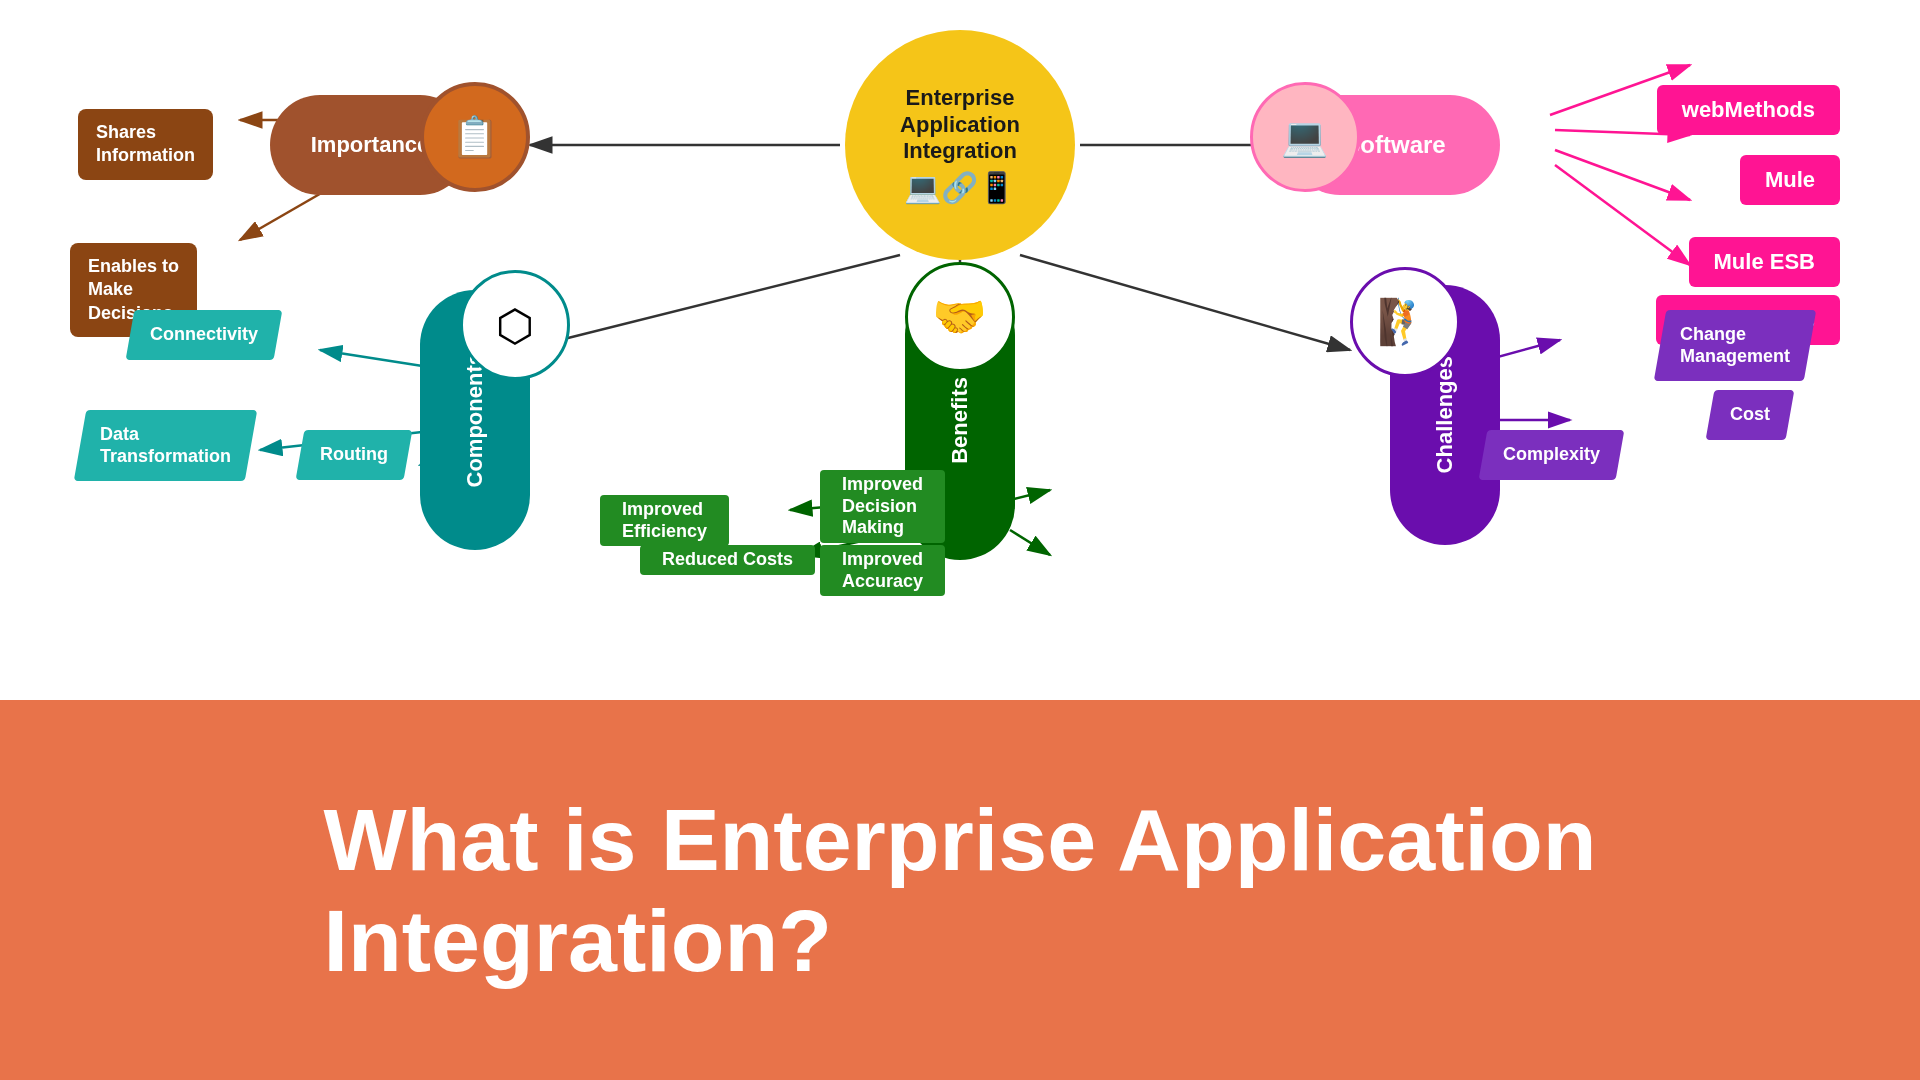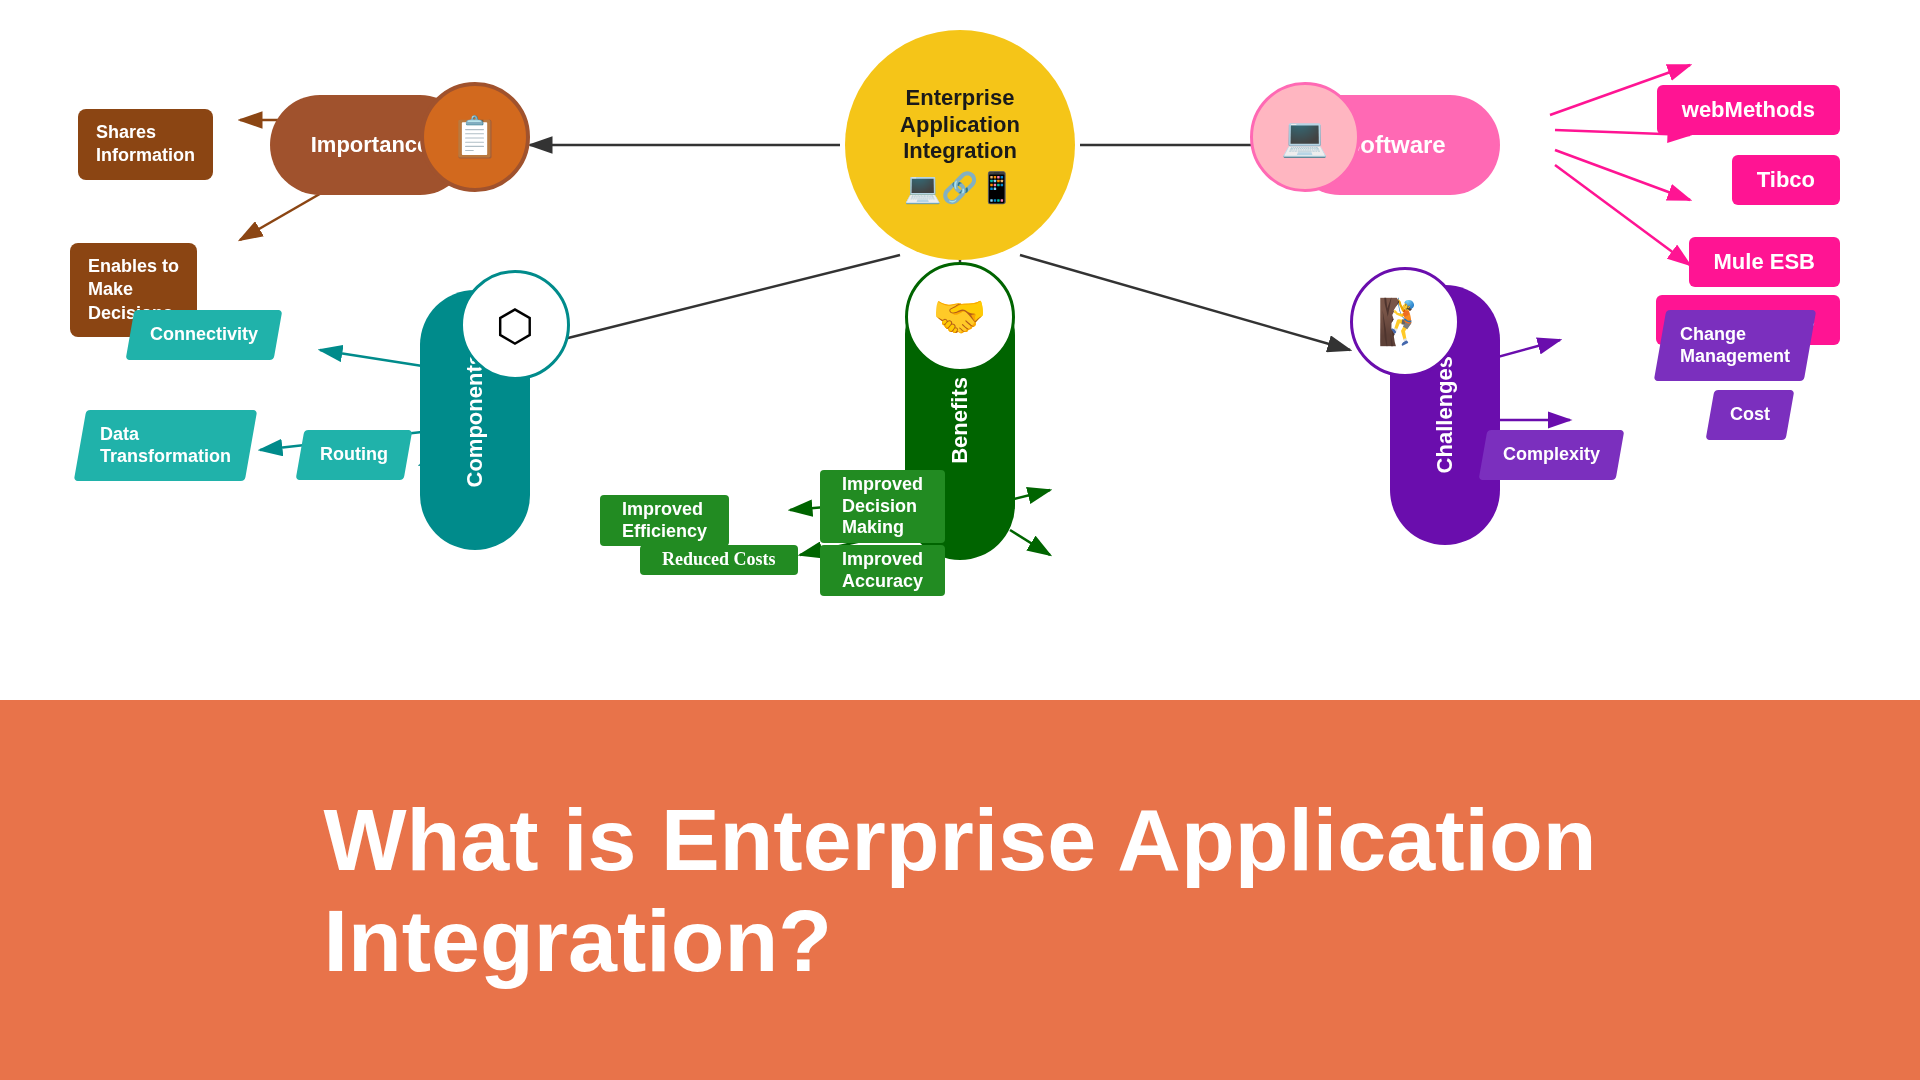--- a/index.html
+++ b/index.html
@@ -340,21 +340,20 @@
     }
 
     .eff-item {
       top: 495px;
       left: 600px;
     }
 
     .cost-item {
       top: 545px;
       left: 640px;
-      font-family: Liberation Serif, serif;
     }
 
     .decision-item {
       top: 470px;
       left: 820px;
     }
 
     .accuracy-item {
       top: 545px;
       left: 820px;
@@ -536,21 +535,21 @@
   </div>
 
   <div class="software-pill">
     <span>Software</span>
   </div>
 
   <div class="software-item sw-1">
     <span>webMethods</span>
   </div>
   <div class="software-item sw-2">
-    <span>Tibco</span>
+    <span>Mule</span>
   </div>
   <div class="software-item sw-3">
     <span>Mule ESB</span>
   </div>
   <div class="software-item sw-4">
     <span>Components</span>
   </div>
 
   <div class="components-icon">
     <span style="font-size:44px;">⬡</span>

